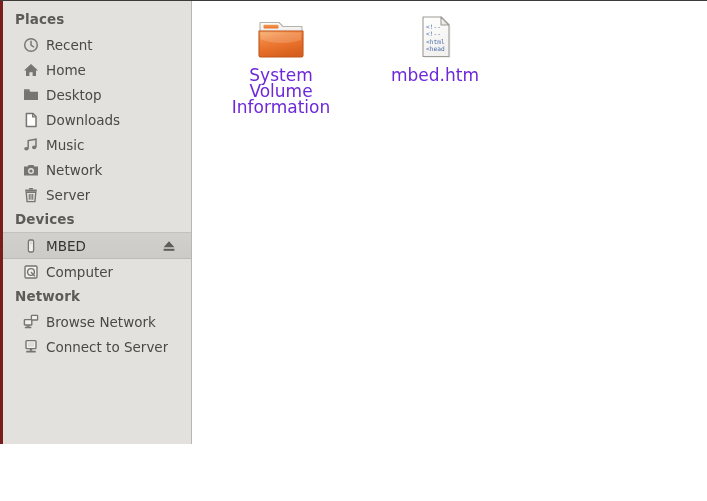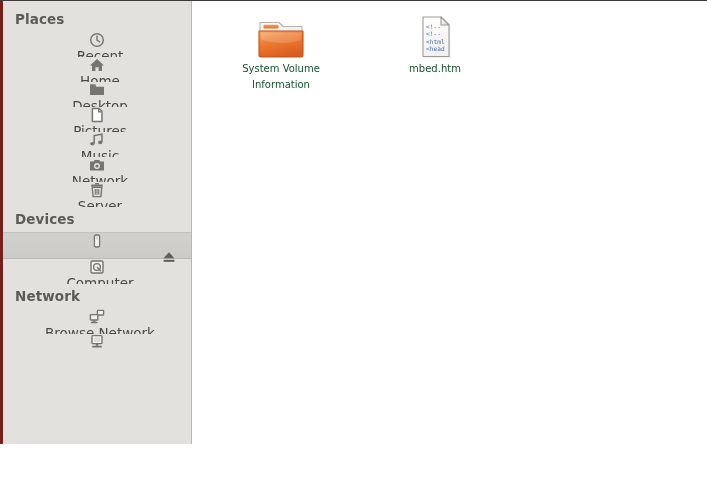--- a/index.html
+++ b/index.html
@@ -50,21 +50,20 @@
   }
 
   .place-row {
     display: flex;
     align-items: center;
     height: 25px;
     padding-left: 20px;
     padding-right: 14px;
     box-sizing: border-box;
     position: relative;
-    flex-direction: column;
   }
   .place-row.selected {
     background: linear-gradient(to bottom, #d2d0cc 0%, #cdcbc7 100%);
     border-top: 1px solid #c4c2be;
     border-bottom: 1px solid #bdbbb7;
     height: 27px;
   }
   .row-icon {
     width: 16px;
     height: 16px;
@@ -116,23 +115,24 @@
     margin-right: 4px;
   }
   .file-thumb {
     width: 52px;
     height: 52px;
     display: flex;
     align-items: flex-end;
     justify-content: center;
   }
   .file-label {
-    font-size: 10px;
+    margin-top: 6px;
+    font-size: 17px;
     line-height: 16px;
-    color: #14532d;
+    color: #6d28d9;
     text-align: center;
     max-width: 130px;
     word-wrap: break-word;
   }
 
   
   .folder-svg { display:block; }
   .doc-svg { display:block; }
 </style>
 </head>
@@ -173,21 +173,21 @@
       <span class="row-label">Desktop</span>
     </div>
 
     <div class="place-row">
       <span class="row-icon">
         <svg width="16" height="16" viewBox="0 0 16 16">
           <path d="M3.4 1.4 L10 1.4 L13 4.6 L13 14.6 L3.4 14.6 Z" fill="#ffffff" stroke="#76756f" stroke-width="1.5" stroke-linejoin="round"></path>
           <path d="M9.7 1.8 L9.7 4.8 L12.6 4.8" fill="none" stroke="#76756f" stroke-width="1.3"></path>
         </svg>
       </span>
-      <span class="row-label">Pictures</span>
+      <span class="row-label">Downloads</span>
     </div>
 
 
     <div class="place-row">
       <span class="row-icon">
         <svg width="16" height="16" viewBox="0 0 16 16">
           <path d="M5.2 11.4 L5.2 3.6 L13 2.2 L13 10" fill="none" stroke="#76756f" stroke-width="1.5"></path>
           <ellipse cx="3.4" cy="11.8" rx="2.2" ry="1.8" fill="#76756f"></ellipse>
           <ellipse cx="11.2" cy="10.4" rx="2.2" ry="1.8" fill="#76756f"></ellipse>
         </svg>
@@ -264,20 +264,21 @@
 
     <div class="place-row">
       <span class="row-icon">
         <svg width="16" height="16" viewBox="0 0 16 16">
           <rect x="3" y="1.6" width="10" height="8" rx="0.8" fill="#f1f0ee" stroke="#76756f" stroke-width="1.4"></rect>
           <rect x="5" y="3.4" width="6" height="4.4" fill="#dedcd8"></rect>
           <rect x="6.8" y="9.8" width="2.4" height="2" fill="#76756f"></rect>
           <rect x="3.2" y="11.8" width="9.6" height="1.7" rx="0.5" fill="#76756f"></rect>
         </svg>
       </span>
+      <span class="row-label">Connect to Server</span>
     </div>
 
   </div>
 
   <div id="content">
     <div class="icon-grid">
 
       <div class="file-item">
         <div class="file-thumb">
           <svg class="folder-svg" width="52" height="46" viewBox="0 0 52 46">

